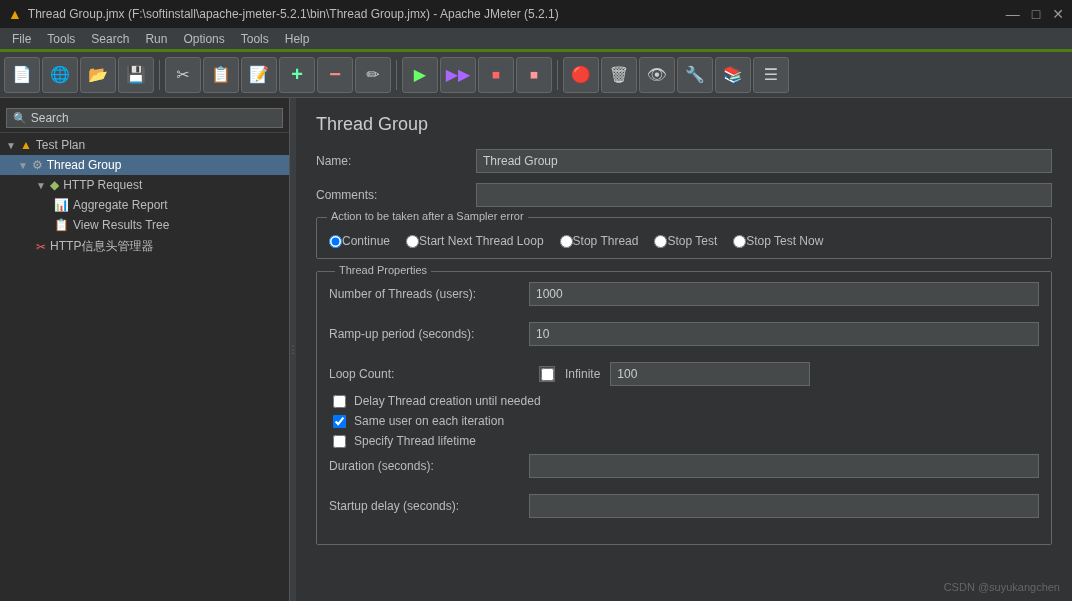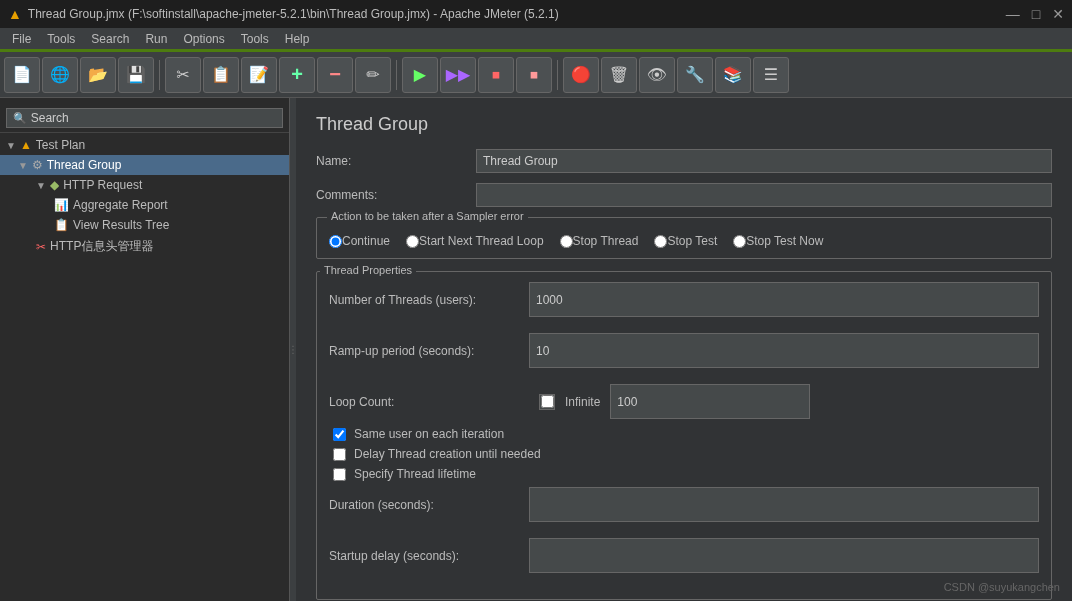--- a/index.html
+++ b/index.html
@@ -178,21 +178,21 @@
     
     .properties-section {
       border: 1px solid #666;
       border-radius: 2px;
       padding: 10px 12px;
       position: relative;
     }
     .properties-legend {
       position: absolute;
       top: -8px;
-      left: 3px;
+      left: 18px;
       background: #313335;
       padding: 0 4px;
       color: #bbb;
       font-size: 11px;
     }
 
     .prop-row {
       display: flex;
       align-items: center;
       margin-bottom: 16px;
@@ -201,21 +201,21 @@
       color: #bbb;
       font-size: 12px;
       min-width: 200px;
     }
     .prop-input {
       background: #45494a;
       border: 1px solid #666;
       color: #ccc;
       padding: 3px 6px;
       font-size: 12px;
-      height: 35px;
+      height: 24px;
       flex: 1;
       outline: none;
     }
 
     .loop-row {
       display: flex;
       align-items: center;
       gap: 10px;
       margin-bottom: 8px;
     }
@@ -400,27 +400,27 @@
       <div class="loop-row">
         <span class="loop-label">Loop Count:</span>
         <div class="infinite-checkbox">
           <input type="checkbox" style="margin: 0px;">
         </div>
         <span style="color:#bbb; font-size:12px;">Infinite</span>
         <input type="text" class="prop-input" value="100" style="max-width: 200px;">
       </div>
 
       <div class="checkbox-row">
+        <input type="checkbox" style="">
+        <span class="checkbox-label">Delay Thread creation until needed</span>
+      </div>
+
+      <div class="checkbox-row">
         <input type="checkbox" checked="" style="">
         <span class="checkbox-label">Same user on each iteration</span>
-      </div>
-
-      <div class="checkbox-row">
-        <input type="checkbox" style="">
-        <span class="checkbox-label">Delay Thread creation until needed</span>
       </div>
 
       <div class="checkbox-row">
         <input type="checkbox" style="">
         <span class="checkbox-label">Specify Thread lifetime</span>
       </div>
 
       <div class="prop-row" style="margin-top: 6px;">
         <span class="prop-label">Duration (seconds):</span>
         <input type="text" class="prop-input" value="" style="">

